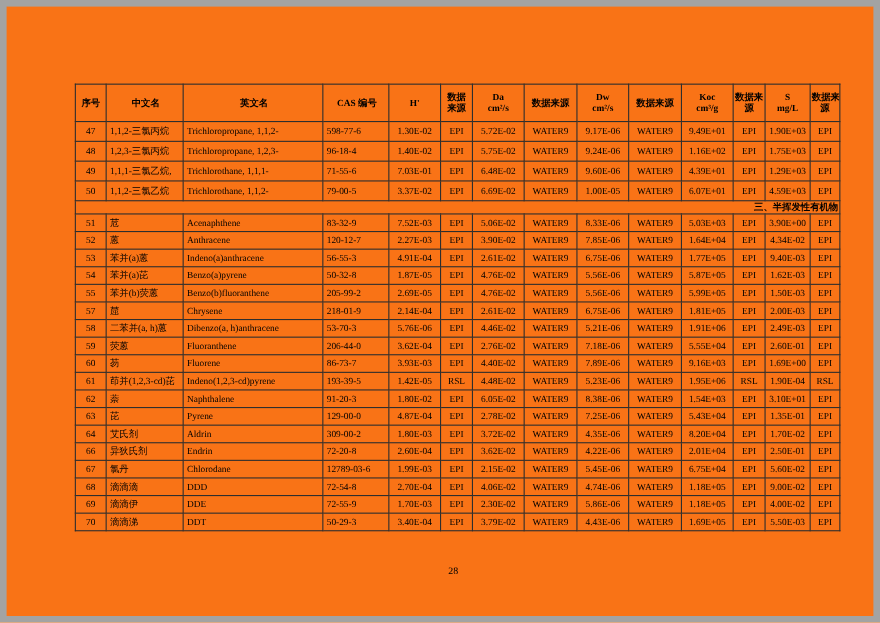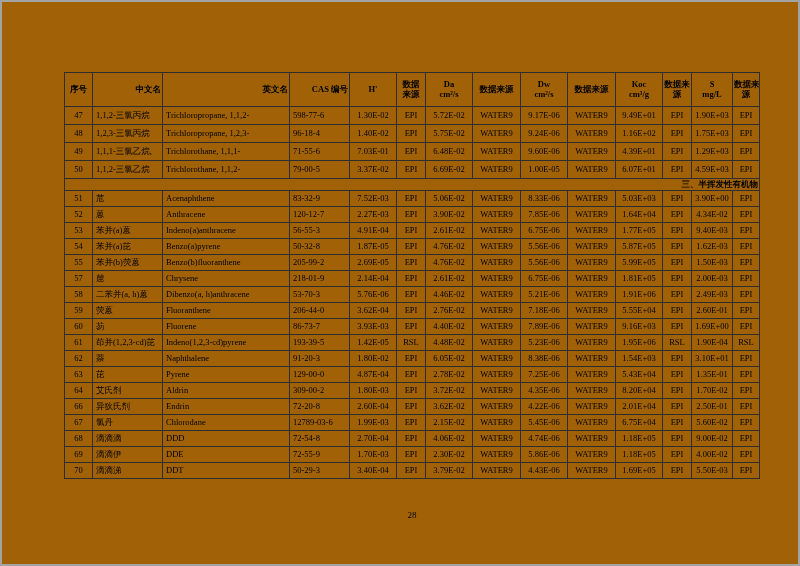--- a/index.html
+++ b/index.html
@@ -6,22 +6,22 @@
   body{
     width:800px;height:566px;
     background:#ffffff;
     font-family:"Liberation Serif","DejaVu Serif",serif;
     color:#000;
     position:relative;
     overflow:hidden;
   }
   .page{
     position:absolute;inset:0;
-    background:#a16207;
-    border:2px solid #a3a3a3;
+    background:#f97316;
+    border:6px solid #a3a3a3;
     box-sizing:border-box;
   }
   table.props{
     position:absolute;
     left:62px;top:70px;
     border-collapse:collapse;
     table-layout:fixed;
     width:693px;
     font-size:8.5px;
     line-height:1.1;
@@ -34,21 +34,21 @@
     overflow:hidden;
     white-space:nowrap;
     font-weight:normal;
   }
   table.props thead th{
     font-weight:bold;
     height:33px;
     font-size:8.5px;
   }
   th .hl{display:block;text-align:center;}
-  th.a-left .hl{text-align:right;}
+  th.a-left .hl{text-align:center;}
   .a-left{text-align:left !important;padding-left:3px !important;}
   tbody.part1 td{height:17px;}
   tbody.part2 td{height:15px;}
   tr.section-row td{
     height:11px;
     text-align:right;
     padding-left:2px;
     font-size:8.5px;
     font-weight:bold;
   }

